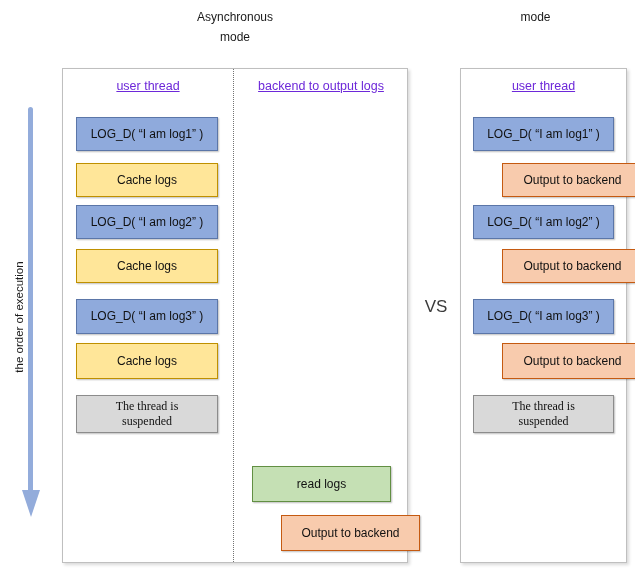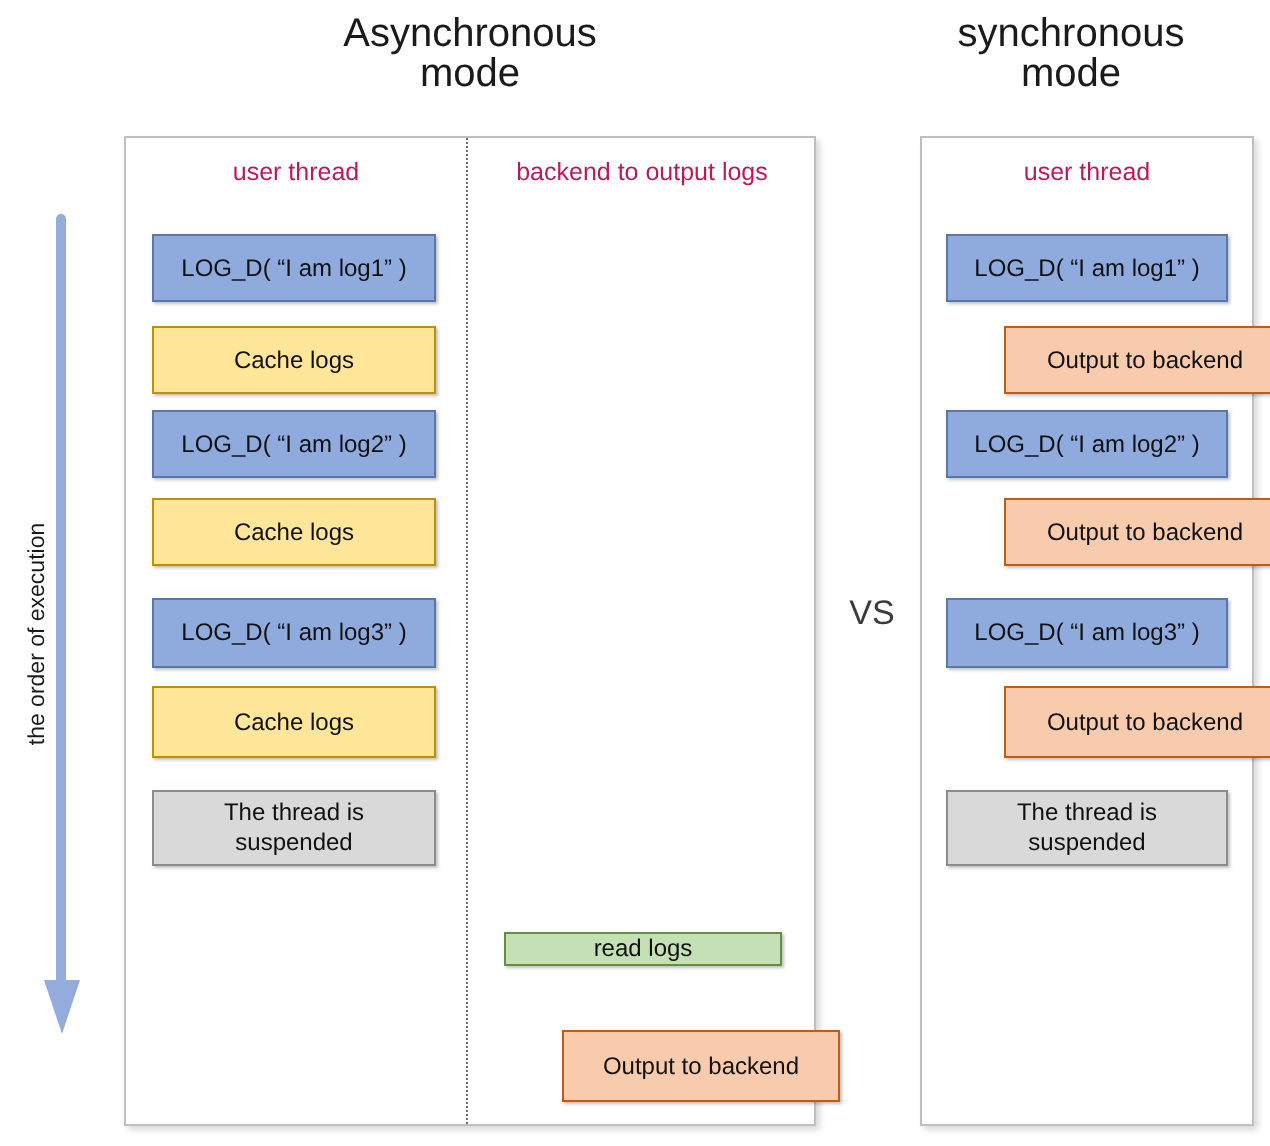--- a/index.html
+++ b/index.html
@@ -7,60 +7,60 @@
     position:relative;
     width:635px;height:573px;
     background:#ffffff;
     font-family:"Liberation Sans", sans-serif;
     color:#000;
     overflow:hidden;
   }
   .panel-title{
     position:absolute;top:7px;
     text-align:center;
-    font-size:20px;line-height:20px;color:#1a1a1a;
+    font-size:12px;line-height:20px;color:#1a1a1a;
   }
   .vs{
     position:absolute;left:420px;top:297px;width:32px;
     text-align:center;font-size:17px;color:#3b3b3b;
   }
   .panel{
     position:absolute;top:68px;height:495px;
     background:#ffffff;
     border:1px solid #BFBFBF;
     box-shadow:2px 2px 3px rgba(0,0,0,0.15);
     box-sizing:border-box;
   }
   .panel.async{left:62px;width:346px;}
   .panel.sync{left:460px;width:167px;}
   .divider{
     position:absolute;left:170px;top:0;bottom:0;width:0;
     border-left:1.5px dotted #737373;
   }
   .col-header{
     position:absolute;top:10px;
-    font-size:12.5px;color:#be185d;text-align:center;
+    font-size:12.5px;color:#6d28d9;text-align:center;text-decoration:underline;
   }
   .step{
     position:absolute;
     box-sizing:border-box;
     display:flex;align-items:center;justify-content:center;
     text-align:center;
     font-size:12px;line-height:15px;color:#111;
     border:1.5px solid #000;
     box-shadow:1px 1px 1.5px rgba(0,0,0,0.25);
   }
   .lcol{left:13px;width:142px;}
   .rcol{left:189px;width:139px;}
   .scol{left:12px;width:141px;}
   .blue   {background:var(--log-call-fill);  border-color:var(--log-call-border);}
   .yellow {background:var(--cache-fill);     border-color:var(--cache-border);}
   .orange {background:var(--output-fill);    border-color:var(--output-border);margin-left:29px;}
   .green  {background:var(--read-fill);      border-color:var(--read-border);}
-  .gray   {background:var(--suspended-fill); border-color:var(--suspended-border); padding:2px 20px;}
+  .gray   {background:var(--suspended-fill); border-color:var(--suspended-border); padding:2px 20px;font-family:Liberation Serif, serif;}
   .arrow-shaft{
     position:absolute;left:28px;top:107px;width:5px;height:384px;
     background:var(--arrow);border-radius:3px 3px 0 0;
   }
   .arrow-head{
     position:absolute;left:22px;top:490px;width:0;height:0;
     border-left:9px solid transparent;
     border-right:9px solid transparent;
     border-top:27px solid var(--arrow);
   }
@@ -74,42 +74,41 @@
 </head>
 <body>
 
 <div class="canvas">
 
   <div class="panel-title" style="left:62px;width:346px;">
     <div>Asynchronous</div>
     <div>mode</div>
   </div>
   <div class="panel-title" style="left:452px;width:167px;">
-    <div>synchronous</div>
     <div>mode</div>
   </div>
 
   <div class="arrow-shaft"></div>
   <div class="arrow-head"></div>
   <div class="arrow-label">the order of execution</div>
 
   <div class="panel async">
     <div class="col-header" style="left:0;width:170px;">user thread</div>
     <div class="col-header" style="left:172px;right:0;">backend to output logs</div>
     <div class="divider"></div>
 
     <div class="step lcol blue" style="top:48px;height:34px;">LOG_D( “I am log1” )</div>
     <div class="step lcol yellow" style="top:94px;height:34px;">Cache logs</div>
     <div class="step lcol blue" style="top:136px;height:34px;">LOG_D( “I am log2” )</div>
     <div class="step lcol yellow" style="top:180px;height:34px;">Cache logs</div>
     <div class="step lcol blue" style="top:230px;height:35px;">LOG_D( “I am log3” )</div>
     <div class="step lcol yellow" style="top:274px;height:36px;">Cache logs</div>
     <div class="step lcol gray" style="top:326px;height:38px;">The thread is suspended</div>
 
-    <div class="step rcol green" style="top:397px;height:17px;">read logs</div>
+    <div class="step rcol green" style="top:397px;height:36px;">read logs</div>
     <div class="step rcol orange" style="top:446px;height:36px;">Output to backend</div>
   </div>
 
   <div class="vs">VS</div>
 
   <div class="panel sync">
     <div class="col-header" style="left:0;right:0;">user thread</div>
 
     <div class="step scol blue" style="top:48px;height:34px;">LOG_D( “I am log1” )</div>
     <div class="step scol orange" style="top:94px;height:34px;">Output to backend</div>

